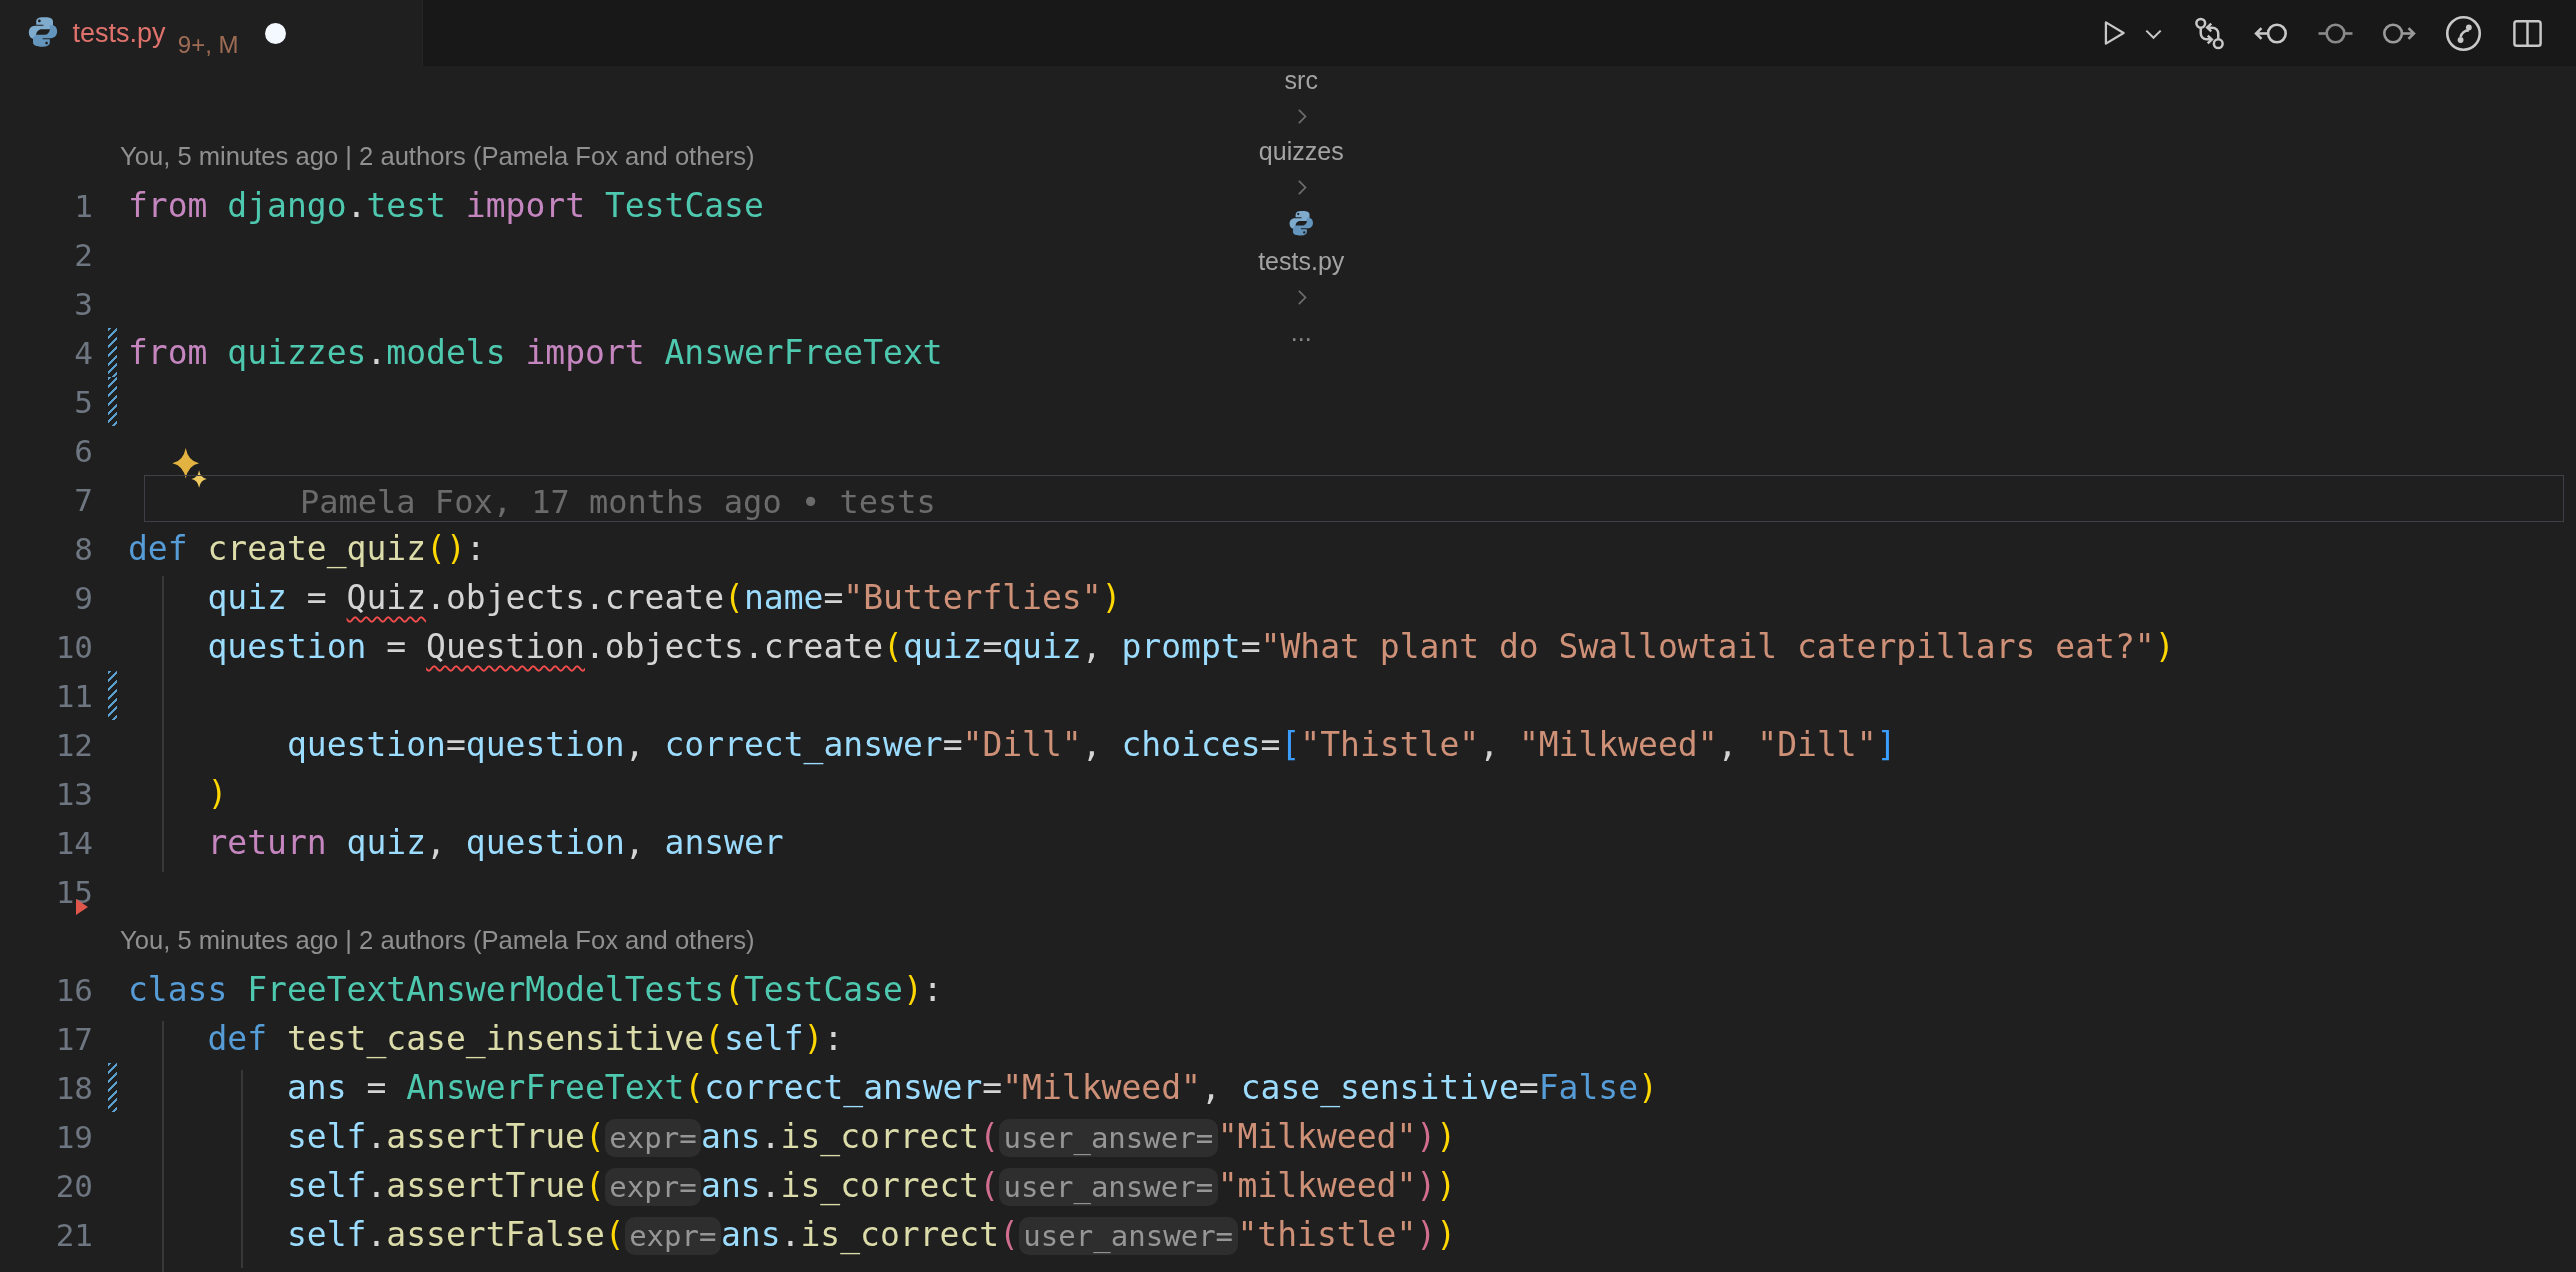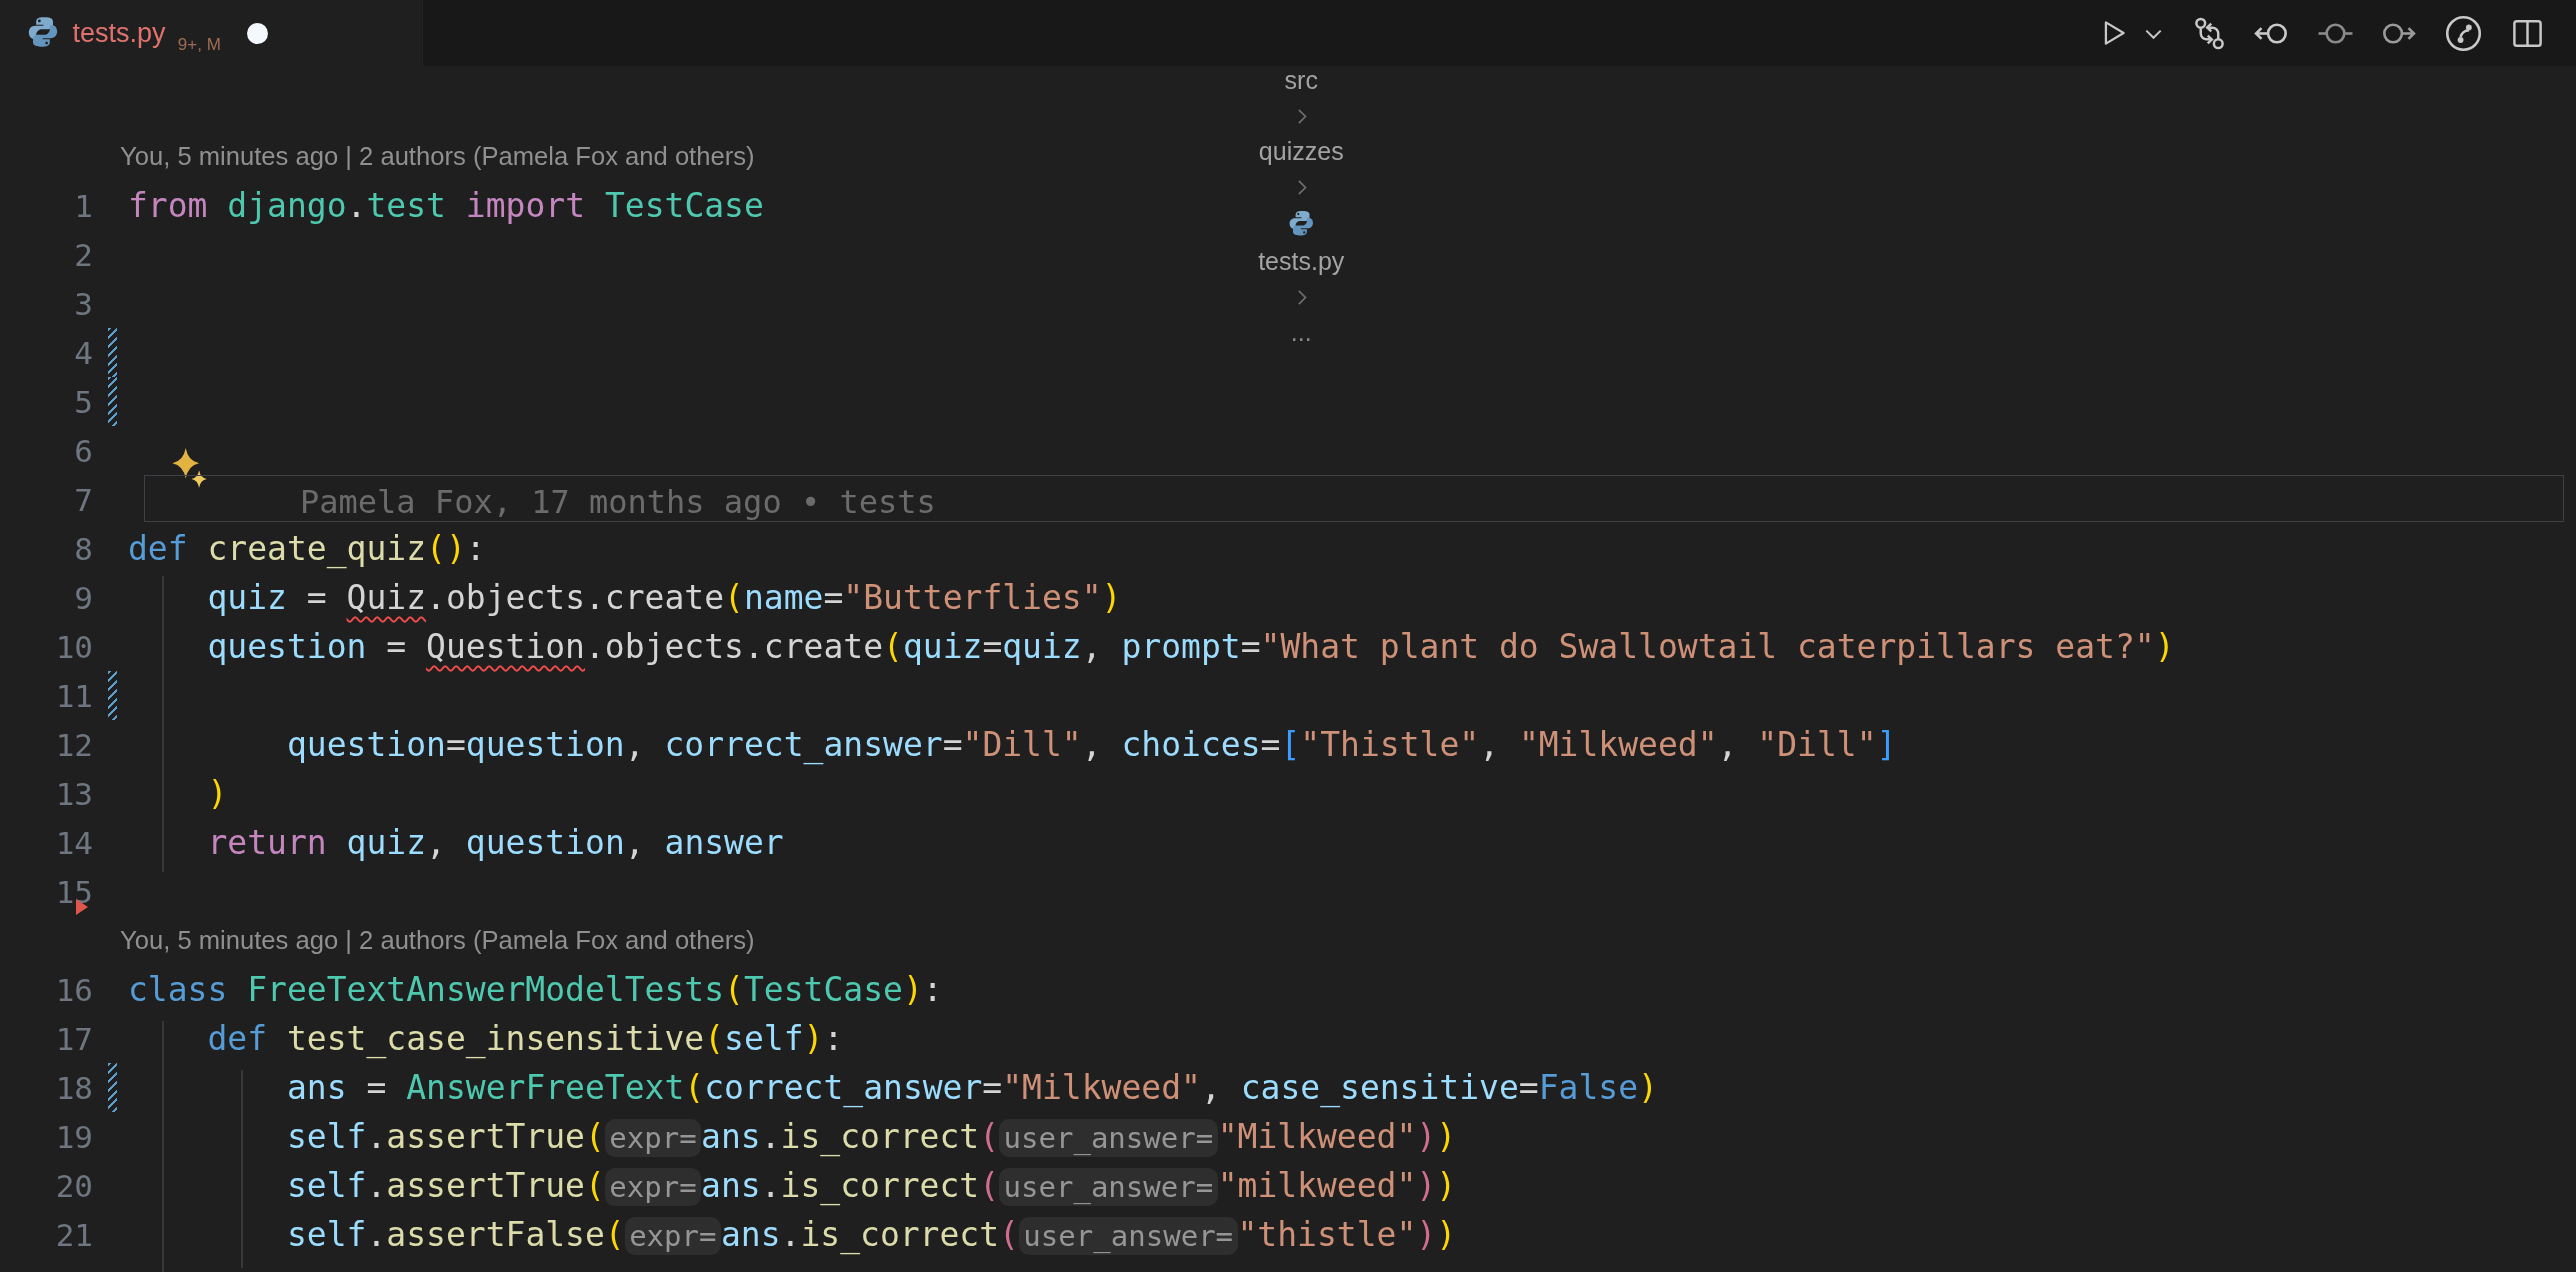--- a/index.html
+++ b/index.html
@@ -3,21 +3,21 @@
 <meta charset="utf-8">
 <style>
   * { margin:0; padding:0; box-sizing:border-box; }
   html,body { width:2576px; height:1273px; overflow:hidden; background:var(--editor_bg,#1f1f1f); }
   body { font-family:"Liberation Sans", sans-serif; }
 
   
   #tabbar { height:66px; background:var(--tabbar_bg); display:flex; align-items:stretch; }
   .tab { width:423px; background:var(--editor_bg); display:flex; align-items:center; padding-left:26.5px; border-right:0.9px solid #252526; }
   .tab-title { color:var(--tab_title); font-size:27px; margin-left:14px; }
-  .tab-badge { color:var(--tab_badge); font-size:17px; margin-left:12.3px;margin-top:24px; }
+  .tab-badge { color:var(--tab_badge); font-size:24px; margin-left:12.3px;margin-top:24px; }
   .dot { width:21px; height:21px; border-radius:50%; background:#f4f9ff; margin-left:26.5px; }
   .spacer { flex:1; }
   .actions { display:flex; align-items:center; gap:26.5px; padding-right:30px; }
   .icon-btn { display:flex; align-items:center; justify-content:center; cursor:pointer; }
   .icon-btn svg { display:block; }
 
   
   #breadcrumb { height:49px; display:flex; align-items:center; padding-left:26.5px; color:var(--breadcrumb); font-size:25px; gap:10.6px;flex-direction:column; }
   #breadcrumb .crumb { cursor:pointer; }
   #breadcrumb .sep svg { display:block; }
@@ -177,20 +177,21 @@
     <div class="row">
       <div class="num">3</div>
       <div class="slot"></div>
       <div class="content"></div>
     </div>
     <div class="row">
       <div class="num">4</div>
       <div class="slot">
         <div class="stripe"></div>
       </div>
+      <div class="content"><span class="c-kw">from</span><span class="c-pl"> </span><span class="c-type">quizzes</span><span class="c-pl">.</span><span class="c-type">models</span><span class="c-pl"> </span><span class="c-kw">import</span><span class="c-pl"> </span><span class="c-type">AnswerFreeText</span></div>
     </div>
     <div class="row">
       <div class="num">5</div>
       <div class="slot">
         <div class="stripe"></div>
       </div>
       <div class="content"></div>
     </div>
     <div class="row">
       <div class="num">6</div>

